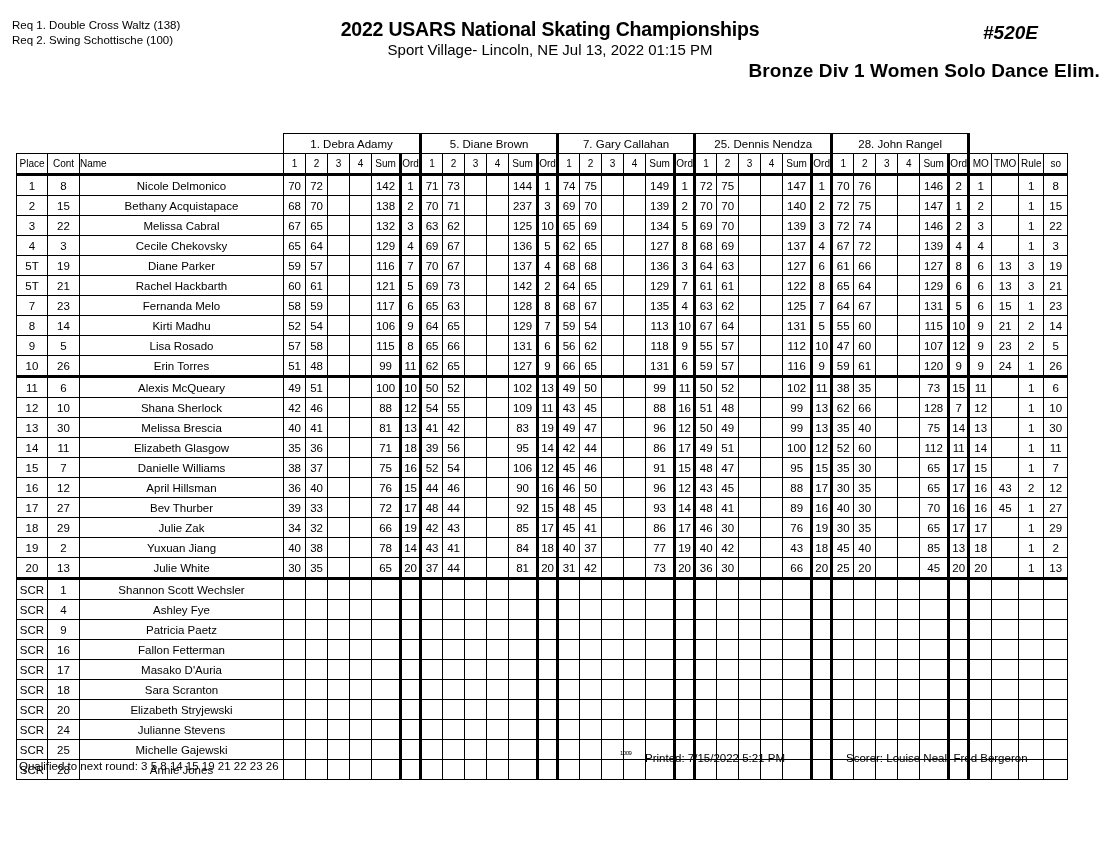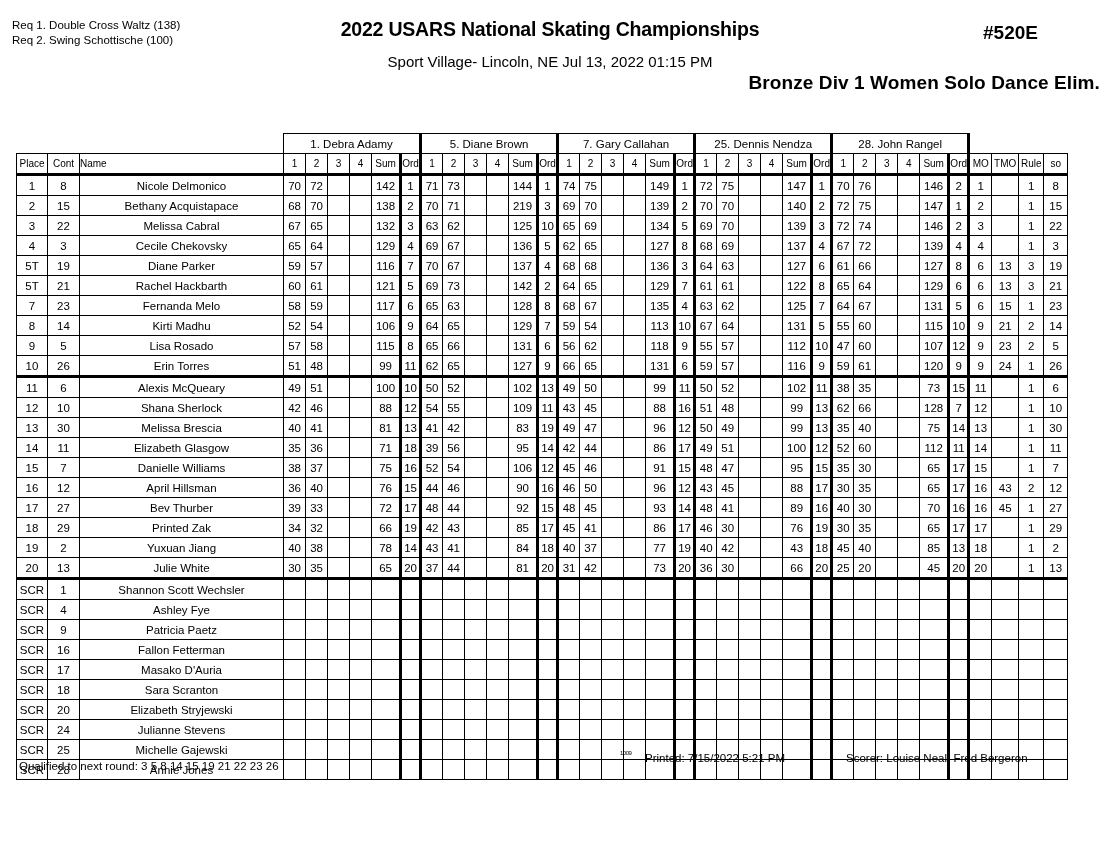--- a/index.html
+++ b/index.html
@@ -40,39 +40,39 @@
   }
   .title-main {
     font-size: 19.5px;
     font-weight: bold;
     letter-spacing: -0.2px;
     line-height: 22px;
   }
   .title-venue {
     font-size: 15px;
     line-height: 19px;
-    margin-top: 12px;
   }
   .title-event {
     font-size: 19px;
     font-weight: bold;
     line-height: 24px;
     letter-spacing: 0.1px;
     text-align: right;
   }
   .title-sub {
     font-size: 15px;
     line-height: 20px;
   }
   .event-number {
     position: absolute;
     right: 62px;
     top: 22px;
     font-size: 19px;
     font-weight: bold;
+    font-style: italic;
   }
 
   
   .sheet {
     position: absolute;
     left: 16px;
     top: 133px;
     width: 1052px;
   }
   table.grid {
@@ -305,21 +305,21 @@
           <td class="bold">68</td>
           <td class="bold">70</td>
           <td class="bold"></td>
           <td class="bold"></td>
           <td class="bold">138</td>
           <td class="bold ord thickL thickR">2</td>
           <td class="bold thickL">70</td>
           <td class="bold">71</td>
           <td class="bold"></td>
           <td class="bold"></td>
-          <td class="bold">219</td>
+          <td class="bold">237</td>
           <td class="bold ord thickL thickR">3</td>
           <td class="bold thickL">69</td>
           <td class="bold">70</td>
           <td class="bold"></td>
           <td class="bold"></td>
           <td class="bold">139</td>
           <td class="bold ord thickL thickR">2</td>
           <td class="bold thickL">70</td>
           <td class="bold">70</td>
           <td class="bold"></td>
@@ -918,21 +918,21 @@
           <td>70</td>
           <td class="ord thickL thickR">16</td>
           <td>16</td>
           <td>45</td>
           <td>1</td>
           <td>27</td>
         </tr>
         <tr>
           <td class="place">18</td>
           <td class="cont">29</td>
-          <td class="col-name">Printed Zak</td>
+          <td class="col-name">Julie Zak</td>
           <td>34</td>
           <td>32</td>
           <td></td>
           <td></td>
           <td>66</td>
           <td class="ord thickL thickR">19</td>
           <td class="thickL">42</td>
           <td>43</td>
           <td></td>
           <td></td>

